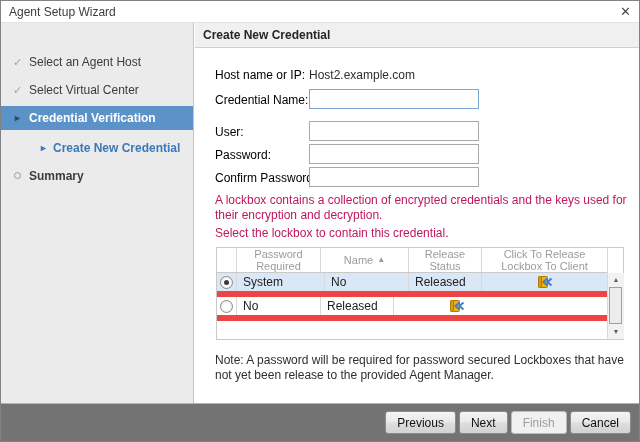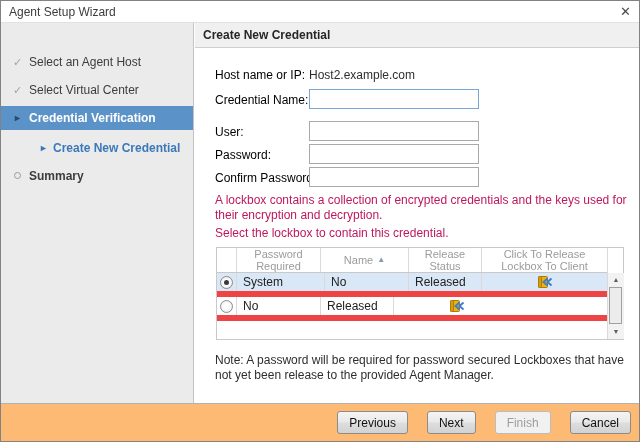--- a/index.html
+++ b/index.html
@@ -77,23 +77,23 @@
   .vtrack { position:absolute; left:0; top:25px; width:16px; height:66px; background:#f2f2f2; }
   .varrow { position:absolute; left:0; width:16px; height:14px; color:#5f5f5f; font-size:7px;
             text-align:center; line-height:14px; }
   .vup { top:0; } .vdn { bottom:0; }
   .vthumb { position:absolute; left:1px; top:14px; width:13px; height:37px; background:#ececec;
             border:1px solid #a0a0a0; }
 
   .note { position:absolute; left:20px; top:304px; width:420px; line-height:15px; color:#2e2e2e; }
 
   
-  .footer { position:absolute; left:0; bottom:0; width:100%; height:38px; background:#fdba74;
+  .footer { position:absolute; left:0; bottom:0; width:100%; height:38px; background:#737373;
             border-top:1px solid #b2b2b2; display:flex; align-items:center; justify-content:flex-end;
-            gap:19px; padding-right:8px; }
+            gap:3px; padding-right:8px; }
   .btn { height:23px; min-width:44px; padding:0 11px; border:1px solid #8b8b8b; border-radius:3px;
          background:linear-gradient(#f4f4f4,#eaeaea 45%,#dddddd 55%,#d2d2d2);
          font-family:"Liberation Sans",sans-serif; font-size:12px; color:#111; }
   .btn.disabled { color:#9e9e9e; border-color:#bcbcbc; background:#f1f1f1;text-align:right; }
 
   .lockbox-svg { display:block; }
 </style>
 </head>
 <body>
 

